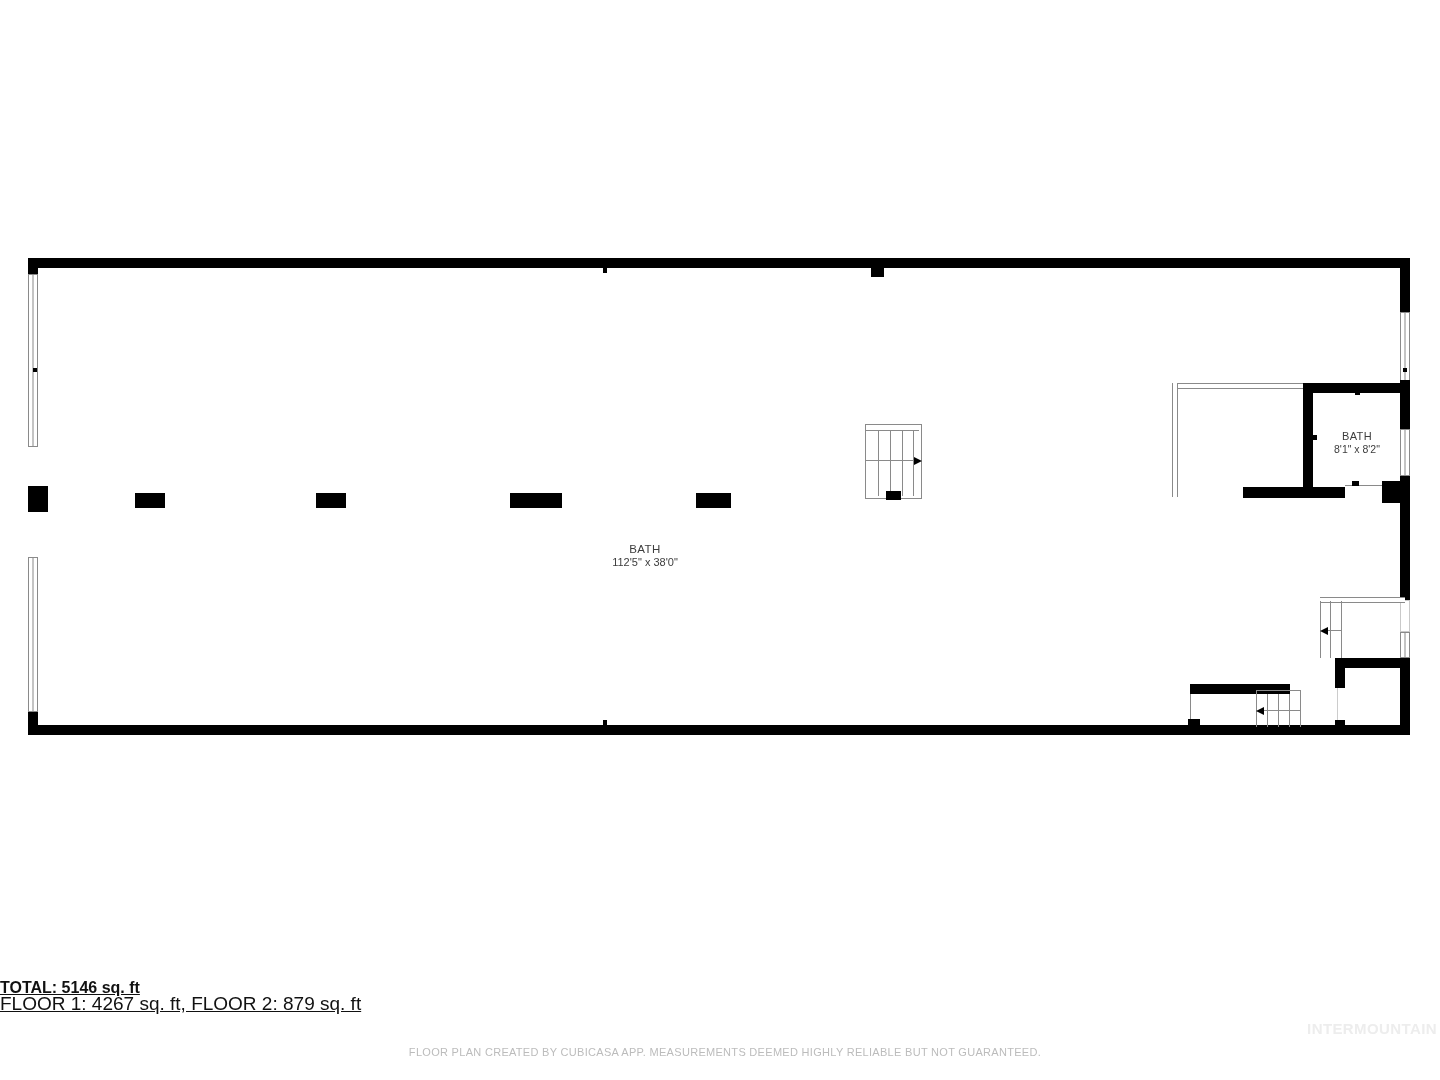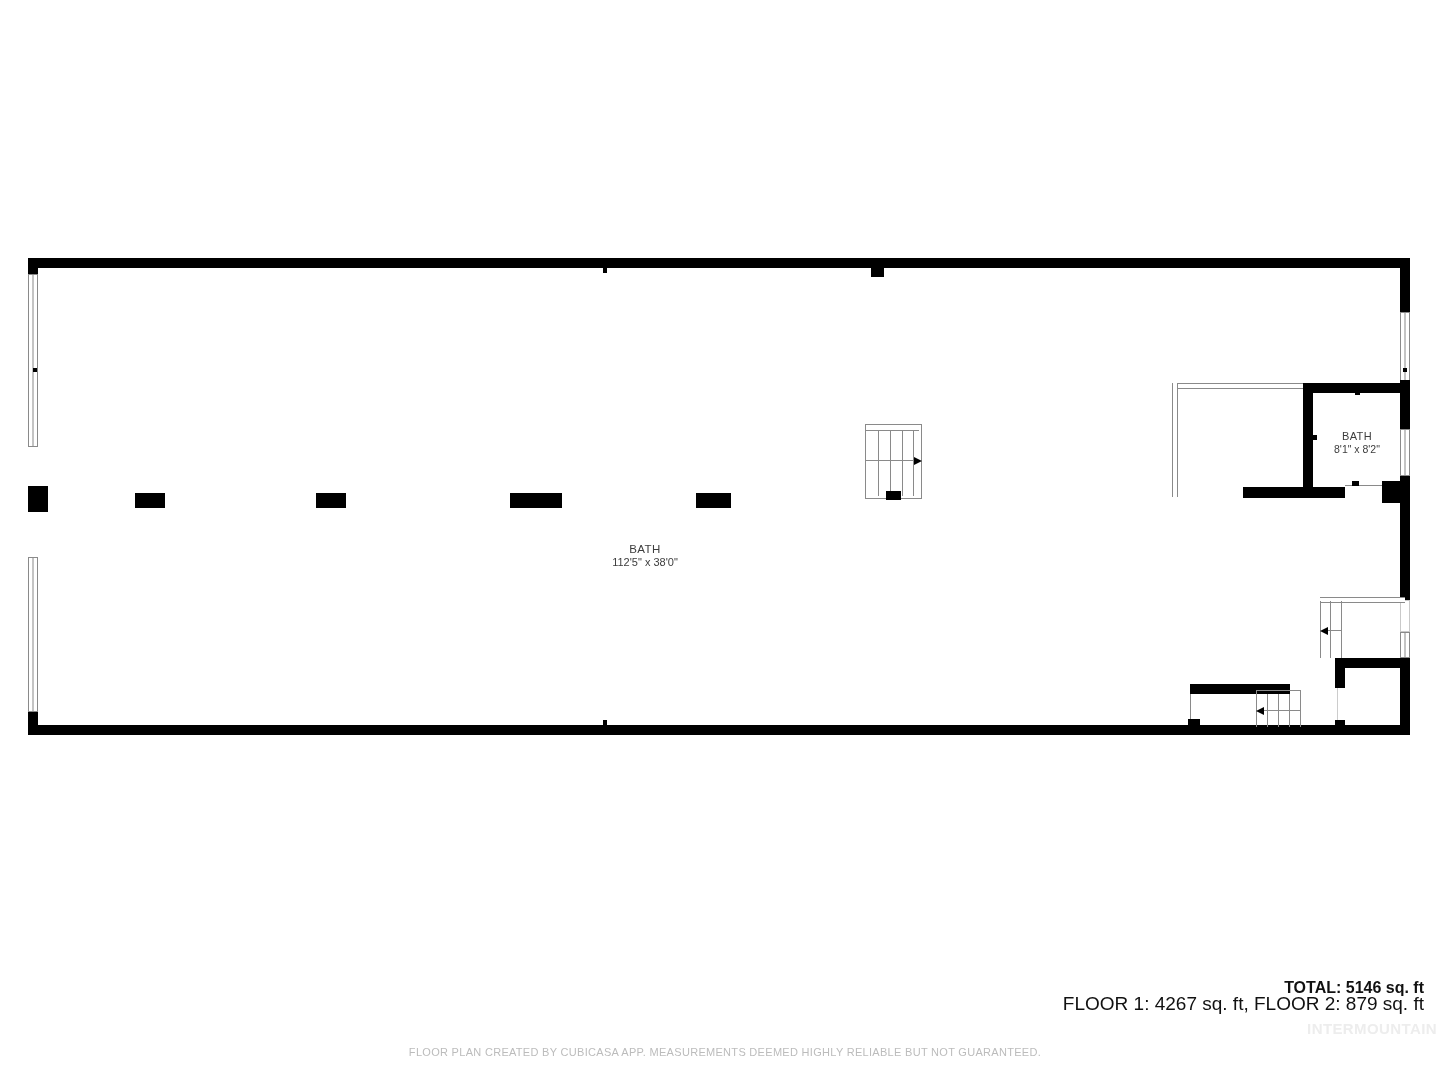--- a/index.html
+++ b/index.html
@@ -21,21 +21,21 @@
   .railh{position:absolute;height:4px;background:#fff;border-top:1px solid var(--thin);border-bottom:1px solid var(--thin);box-sizing:content-box;}
   .railv{position:absolute;width:4px;background:#fff;border-left:1px solid var(--thin);border-right:1px solid var(--thin);box-sizing:content-box;}
   .ar-r{position:absolute;width:0;height:0;border-top:4px solid transparent;border-bottom:4px solid transparent;border-left:8px solid #000;}
   .ar-l{position:absolute;width:0;height:0;border-top:4px solid transparent;border-bottom:4px solid transparent;border-right:8px solid #000;}
   .room-label{position:absolute;left:565px;top:543px;width:160px;text-align:center;color:var(--label);}
   .room-label .nm{font-size:11.5px;line-height:13px;letter-spacing:.4px;}
   .room-label .dm{font-size:11px;line-height:13px;}
   .bath-label{position:absolute;left:1311px;top:430px;width:92px;text-align:center;color:var(--label);}
   .bath-label .nm{font-size:11px;line-height:13px;letter-spacing:.4px;}
   .bath-label .dm{font-size:10.5px;line-height:13px;}
-  .summary{position:absolute;left:0;right:16px;top:979px;text-align:right;color:var(--summary);}
+  .summary{position:absolute;left:0;right:16px;top:979px;text-align:left;color:var(--summary);text-decoration:underline;}
   .summary .total{font-size:16px;font-weight:bold;line-height:17px;}
   .summary .line{font-size:19px;line-height:16.5px;}
   .disclaimer{position:absolute;left:0;right:0;top:1046px;text-align:center;font-size:11px;letter-spacing:.3px;color:var(--disclaimer);padding-left:10px;}
   .watermark{position:absolute;right:3px;top:1020px;font-size:15px;font-weight:bold;letter-spacing:.4px;color:var(--watermark);}
 </style>
 </head>
 <body style="--wall: #000000; --thin: #8a8a8a; --label: #3d3d3d; --summary: #111111; --disclaimer: #bcbcbc; --watermark: #ededed;">
 
 <div class="abs" style="left:0;top:0;width:1440px;height:1080px;">
 

